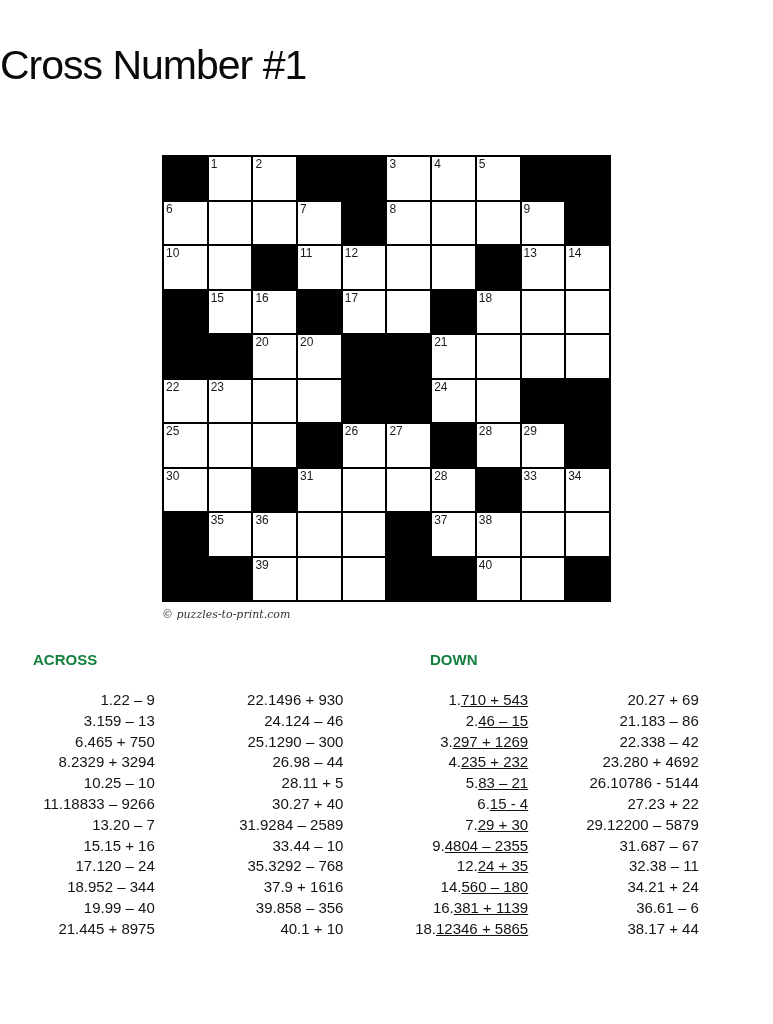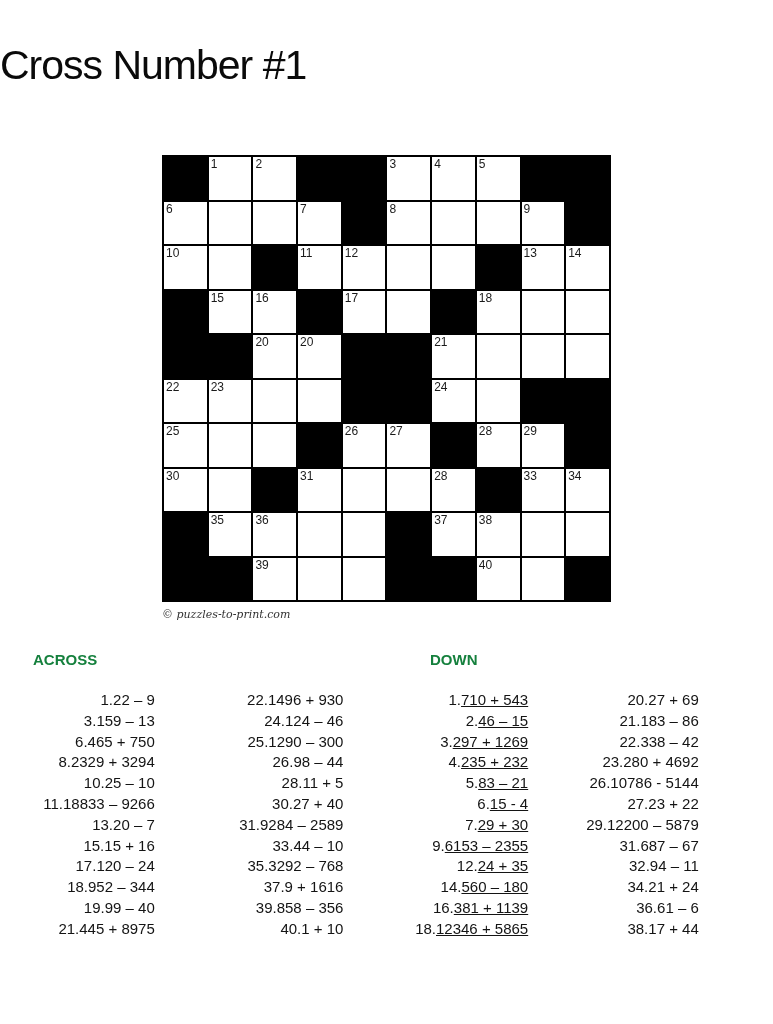--- a/index.html
+++ b/index.html
@@ -294,32 +294,32 @@
     <div class="clue"><span class="n">40.</span><span>1 + 10</span></div>
   </div>
 <div class="clue-col" id="dc1">
     <div class="clue"><span class="n">1.</span><span>710 + 543</span></div>
     <div class="clue"><span class="n">2.</span><span>46 – 15</span></div>
     <div class="clue"><span class="n">3.</span><span>297 + 1269</span></div>
     <div class="clue"><span class="n">4.</span><span>235 + 232</span></div>
     <div class="clue"><span class="n">5.</span><span>83 – 21</span></div>
     <div class="clue"><span class="n">6.</span><span>15 - 4</span></div>
     <div class="clue"><span class="n">7.</span><span>29 + 30</span></div>
-    <div class="clue"><span class="n">9.</span><span>6153 – 2355</span></div>
+    <div class="clue"><span class="n">9.</span><span>4804 – 2355</span></div>
     <div class="clue"><span class="n">12.</span><span>24 + 35</span></div>
     <div class="clue"><span class="n">14.</span><span>560 – 180</span></div>
     <div class="clue"><span class="n">16.</span><span>381 + 1139</span></div>
     <div class="clue"><span class="n">18.</span><span>12346 + 5865</span></div>
   </div>
 <div class="clue-col" id="dc2">
     <div class="clue"><span class="n">20.</span><span>27 + 69</span></div>
     <div class="clue"><span class="n">21.</span><span>183 – 86</span></div>
     <div class="clue"><span class="n">22.</span><span>338 – 42</span></div>
     <div class="clue"><span class="n">23.</span><span>280 + 4692</span></div>
     <div class="clue"><span class="n">26.</span><span>10786 - 5144</span></div>
     <div class="clue"><span class="n">27.</span><span>23 + 22</span></div>
     <div class="clue"><span class="n">29.</span><span>12200 – 5879</span></div>
     <div class="clue"><span class="n">31.</span><span>687 – 67</span></div>
-    <div class="clue"><span class="n">32.</span><span>94 – 11</span></div>
+    <div class="clue"><span class="n">32.</span><span>38 – 11</span></div>
     <div class="clue"><span class="n">34.</span><span>21 + 24</span></div>
     <div class="clue"><span class="n">36.</span><span>61 – 6</span></div>
     <div class="clue"><span class="n">38.</span><span>17 + 44</span></div>
   </div>
 
 </body></html>

